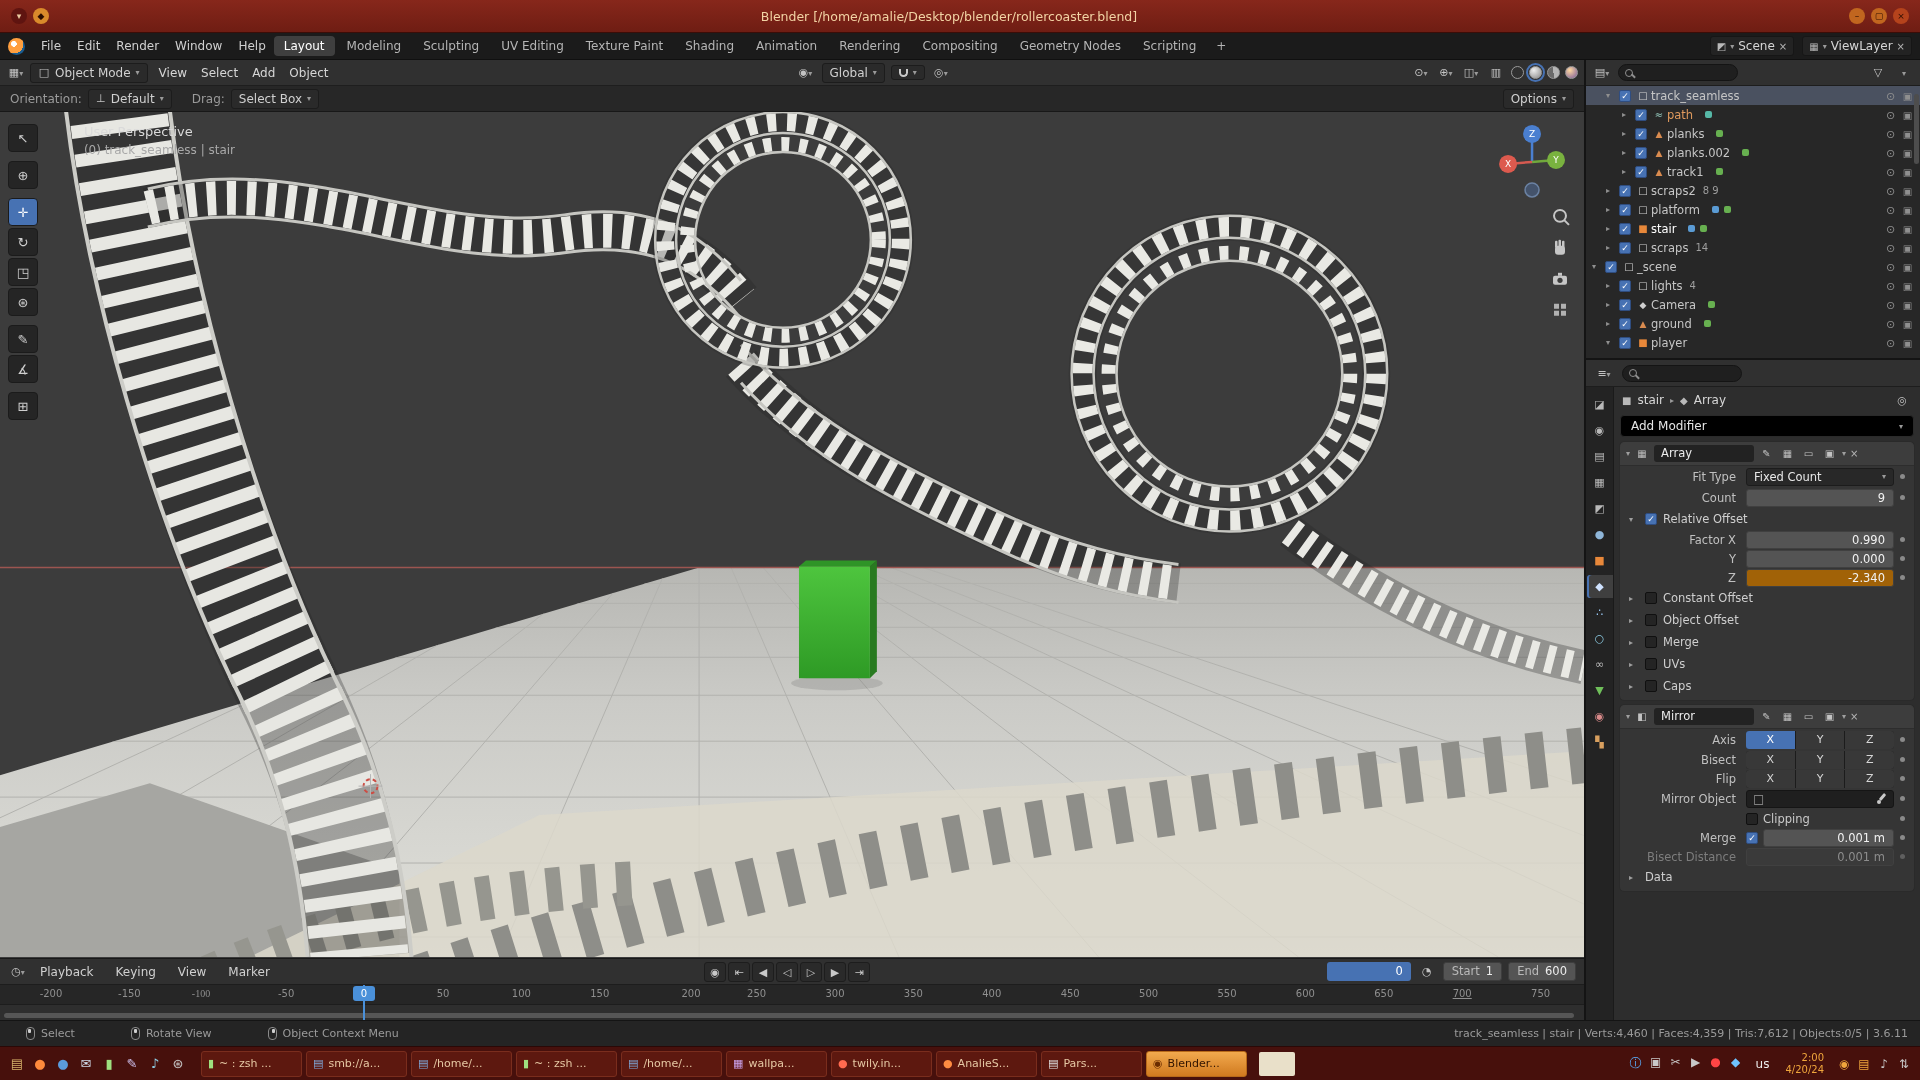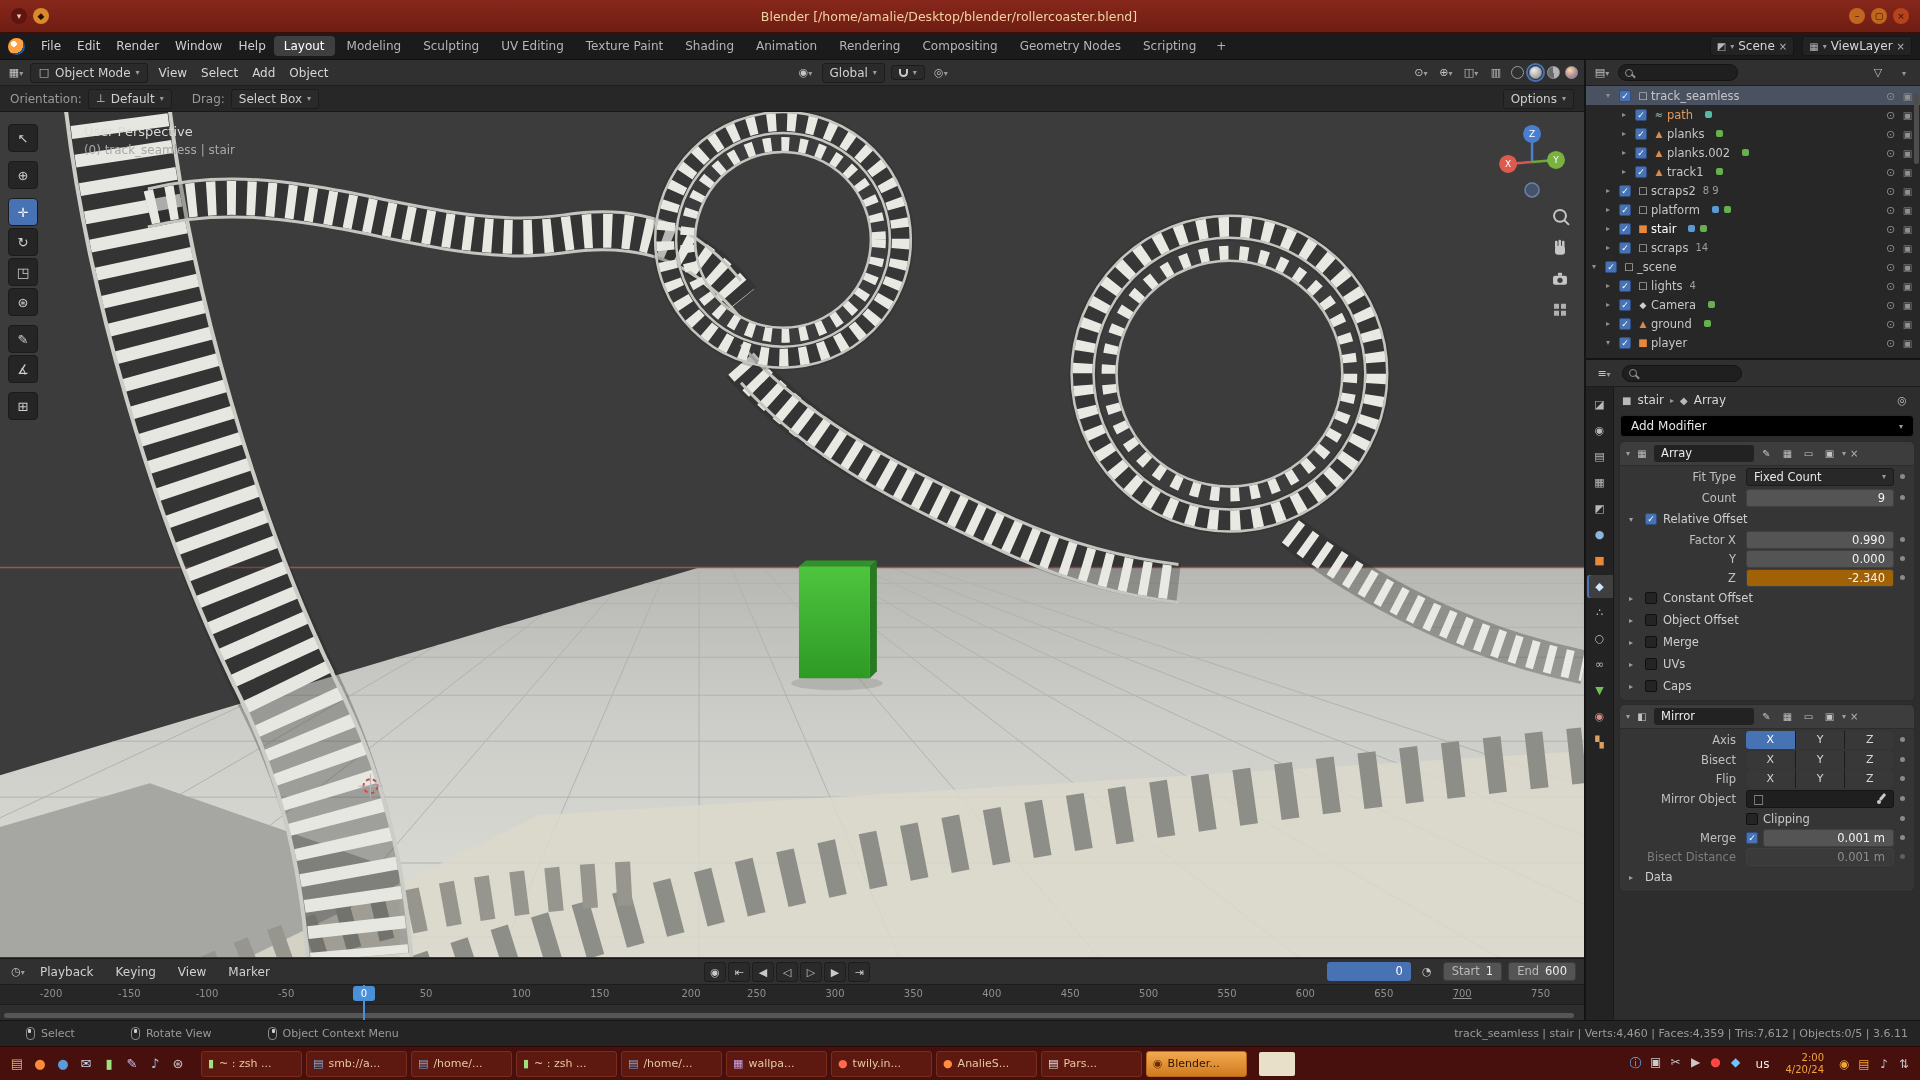--- a/index.html
+++ b/index.html
@@ -498,24 +498,24 @@
           <span class="rangefld">
             <span class="rl">End</span>
               <span>600</span>
           </span>
         </span>
       </div>
       <div id="tl-ruler">
 
       <span class="tick" style="left: 51px;">-200</span>
           <span class="tick" style="left: 129.4px;">-150</span>
-          <span class="tick" style="left: 207px;">-100</span>
+          <span class="tick" style="left: 201px; font-family: Liberation Serif, serif;">-100</span>
           <span class="tick" style="left: 286.2px;">-50</span>
           <span class="tick" style="left: 364.6px;">0</span>
-          <span class="tick" style="left: 426px;">50</span>
+          <span class="tick" style="left: 443px;">50</span>
           <span class="tick" style="left: 521.4px;">100</span>
           <span class="tick" style="left: 599.8px;">150</span>
           <span class="tick" style="left: 691px;">200</span>
           <span class="tick" style="left: 756.6px;">250</span>
           <span class="tick" style="left: 835px;">300</span>
           <span class="tick" style="left: 913.4px;">350</span>
           <span class="tick" style="left: 991.8px;">400</span>
           <span class="tick" style="left: 1070.2px;">450</span>
           <span class="tick" style="left: 1148.6px;">500</span>
           <span class="tick" style="left: 1227px;">550</span>

